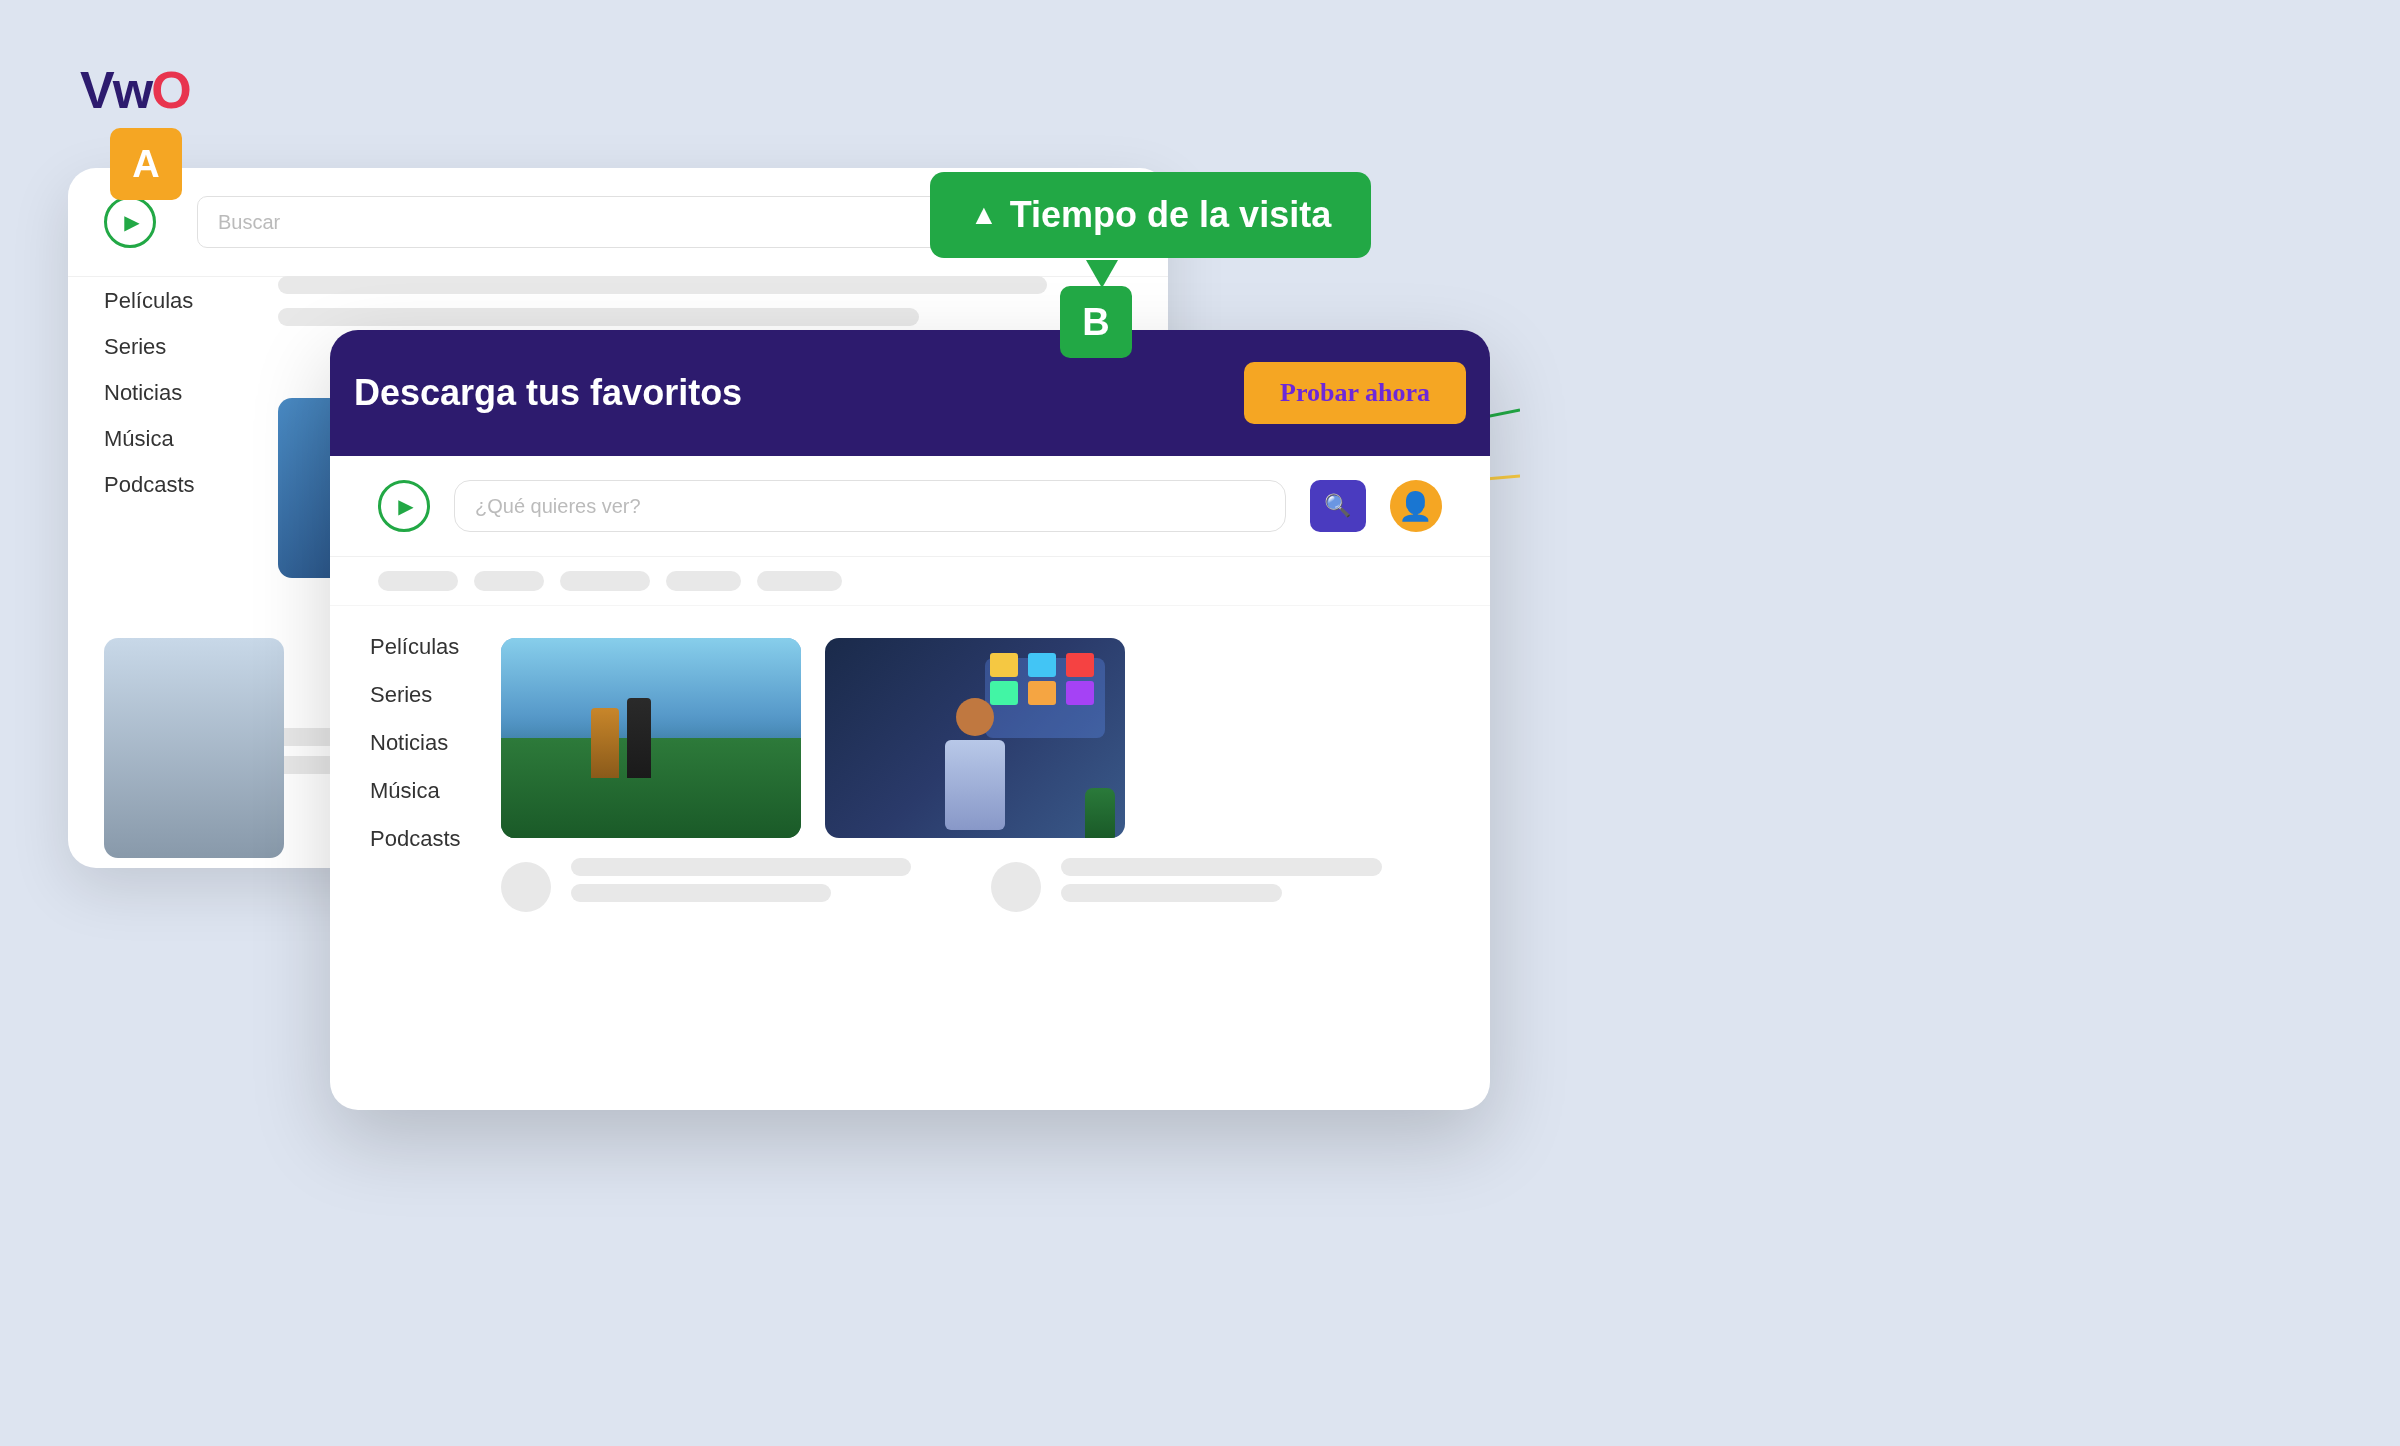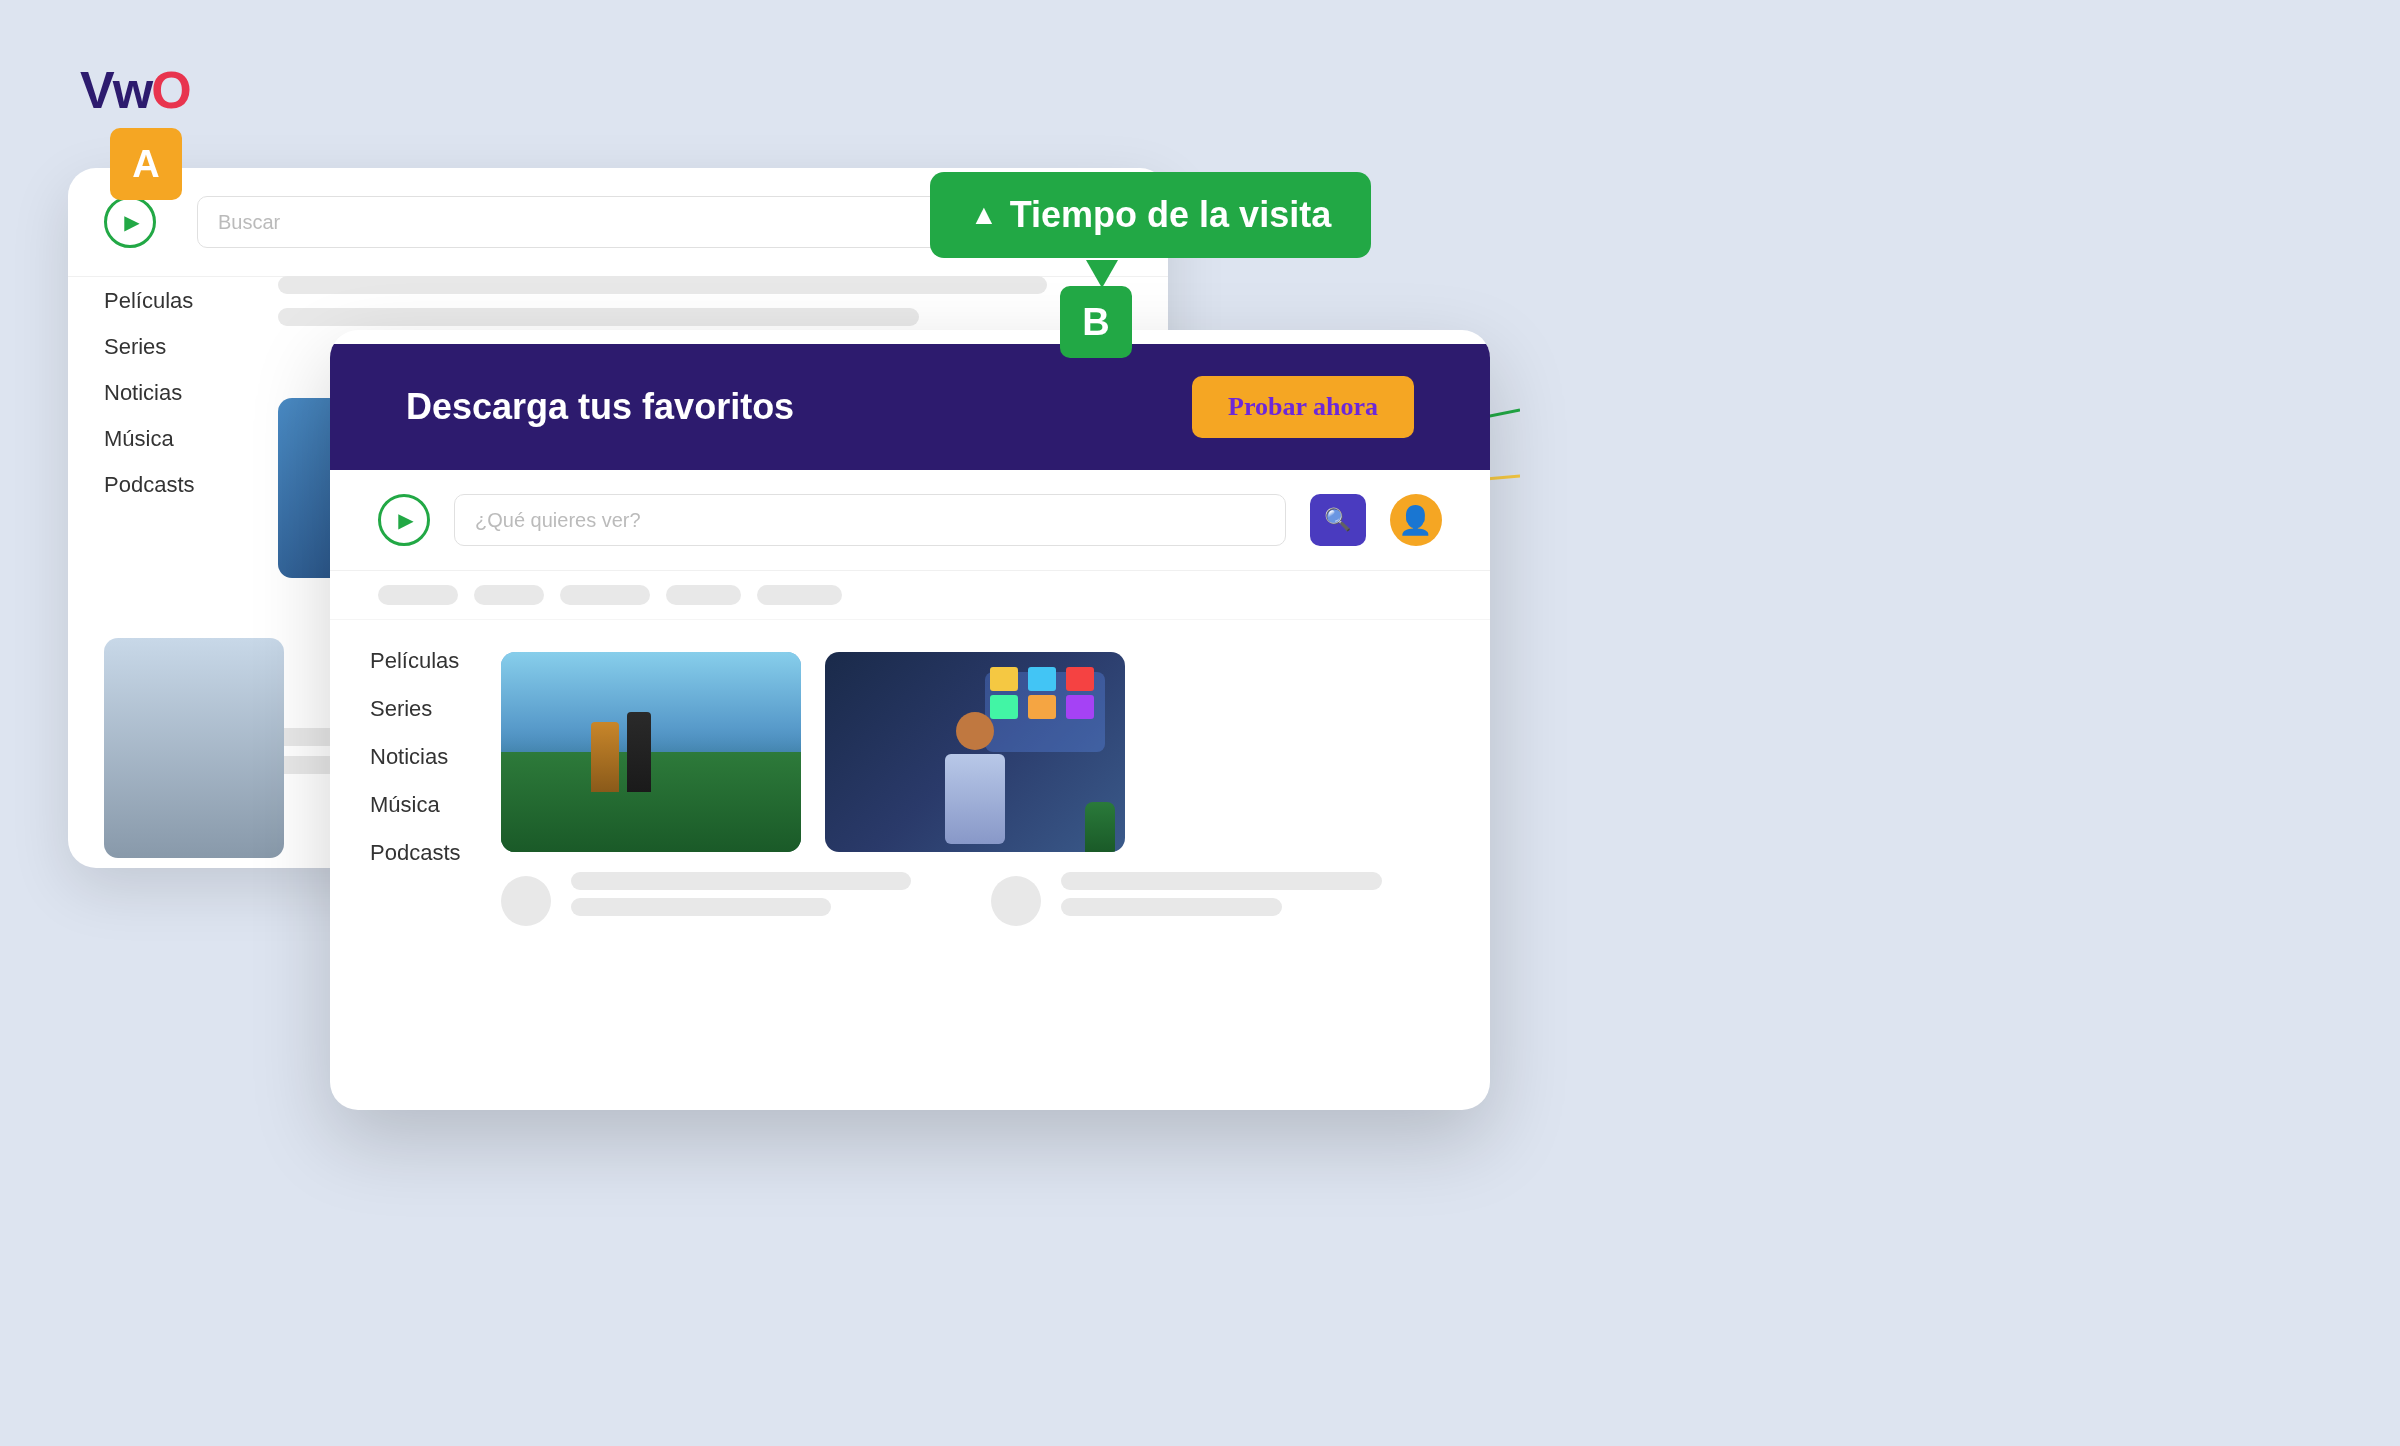--- a/index.html
+++ b/index.html
@@ -242,25 +242,24 @@
       background: white;
       border-radius: 28px;
       box-shadow: 0 30px 80px rgba(0,0,0,0.18);
       overflow: hidden;
       z-index: 8;
     }
 
     
     .screen-b-banner {
       background: #2d1b6e;
-      padding: 32px 76px;
+      padding: 32px 24px;
       display: flex;
       align-items: center;
       justify-content: space-between;
-      margin-top: 14px;
     }
     .banner-title {
       font-size: 36px;
       font-weight: 700;
       color: white;
     }
     .banner-btn {
       background: #f5a623;
       color: #6d28d9;
       border: none;
@@ -278,21 +277,21 @@
       align-items: center;
       padding: 24px 48px;
       gap: 24px;
       border-bottom: 1px solid #f0f0f0;
     }
 
     .search-bar-b {
       flex: 1;
       height: 52px;
       border: 1.5px solid #e0e0e0;
-      border-radius: 10px;
+      border-radius: 16px;
       padding: 0 20px;
       font-size: 22px;
       color: #999;
       background: white;
       display: flex;
       align-items: center;
     }
     .search-btn-b {
       width: 56px;
       height: 52px;

